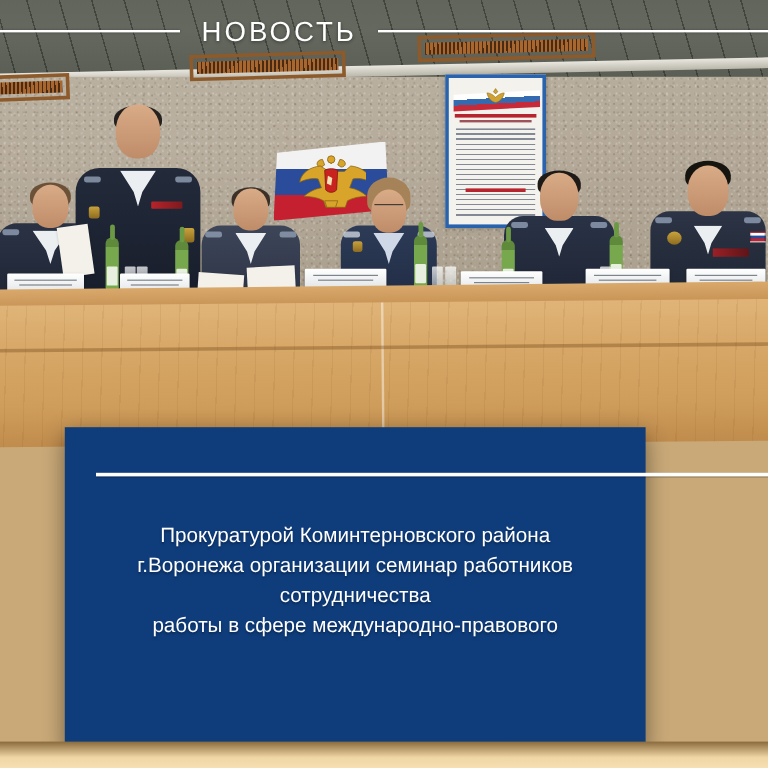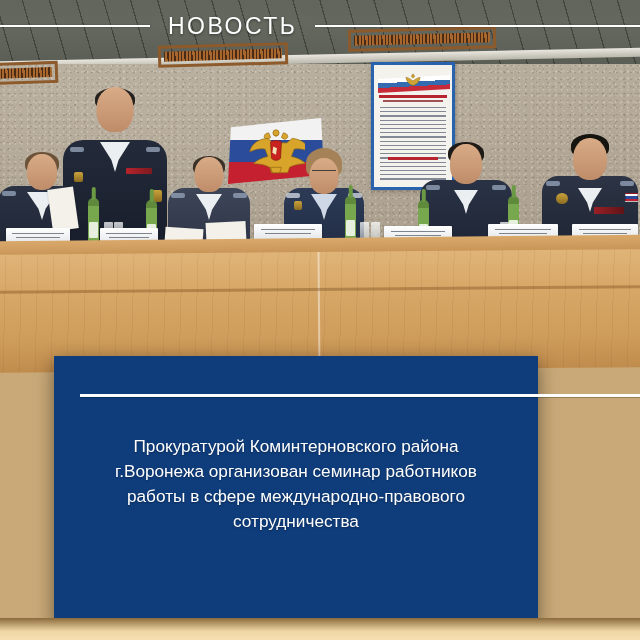--- a/index.html
+++ b/index.html
@@ -446,20 +446,20 @@
   <div class="banner">
     <div class="banner-rule rule-left"></div>
     <div class="banner-title">НОВОСТЬ</div>
     <div class="banner-rule rule-right"></div>
   </div>
 
   <div class="caption-card">
     <div class="caption-rule"></div>
     <div class="caption-text">
       <span class="ln">Прокуратурой Коминтерновского района</span>
-      <span class="ln">г.Воронежа организован семинар работников</span>
+      <span class="ln">г.Воронежа организации семинар работников</span>
+      <span class="ln">сотрудничества</span>
       <span class="ln">работы в сфере международно-правового</span>
-      <span class="ln">сотрудничества</span>
     </div>
   </div>
 
   <div class="bottom-blur"></div>
 </div>
 
 </body></html>

